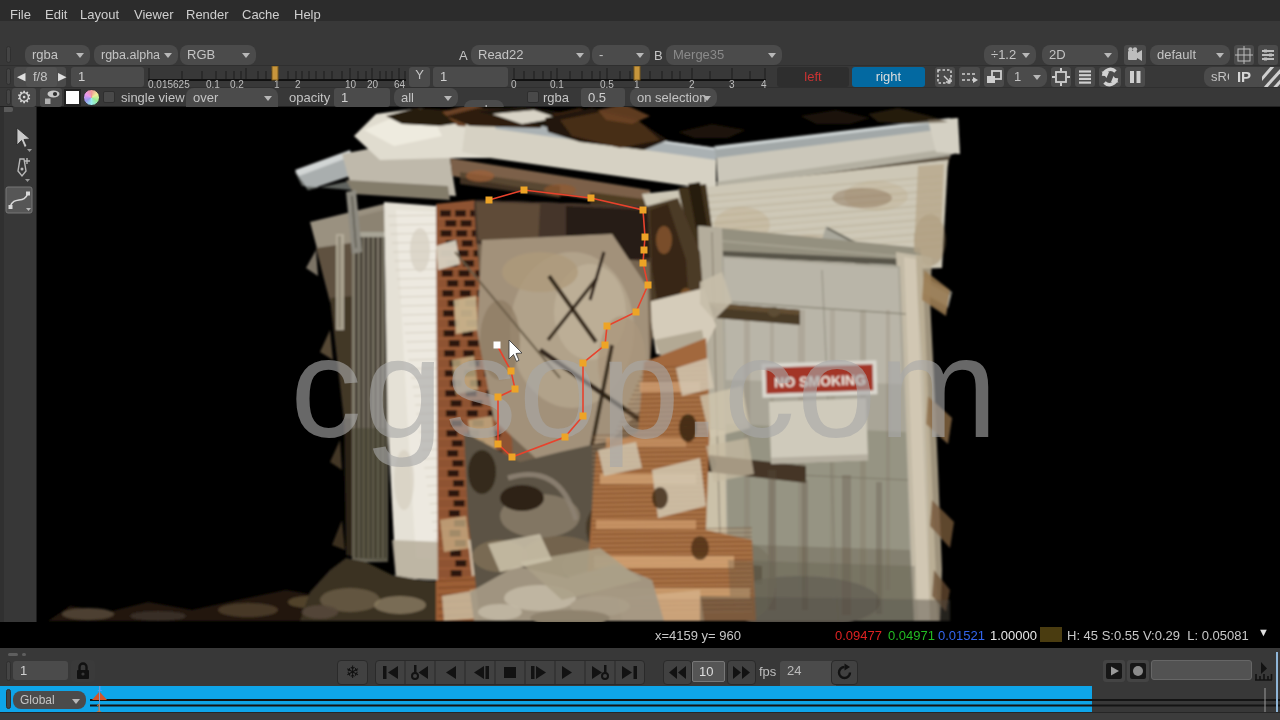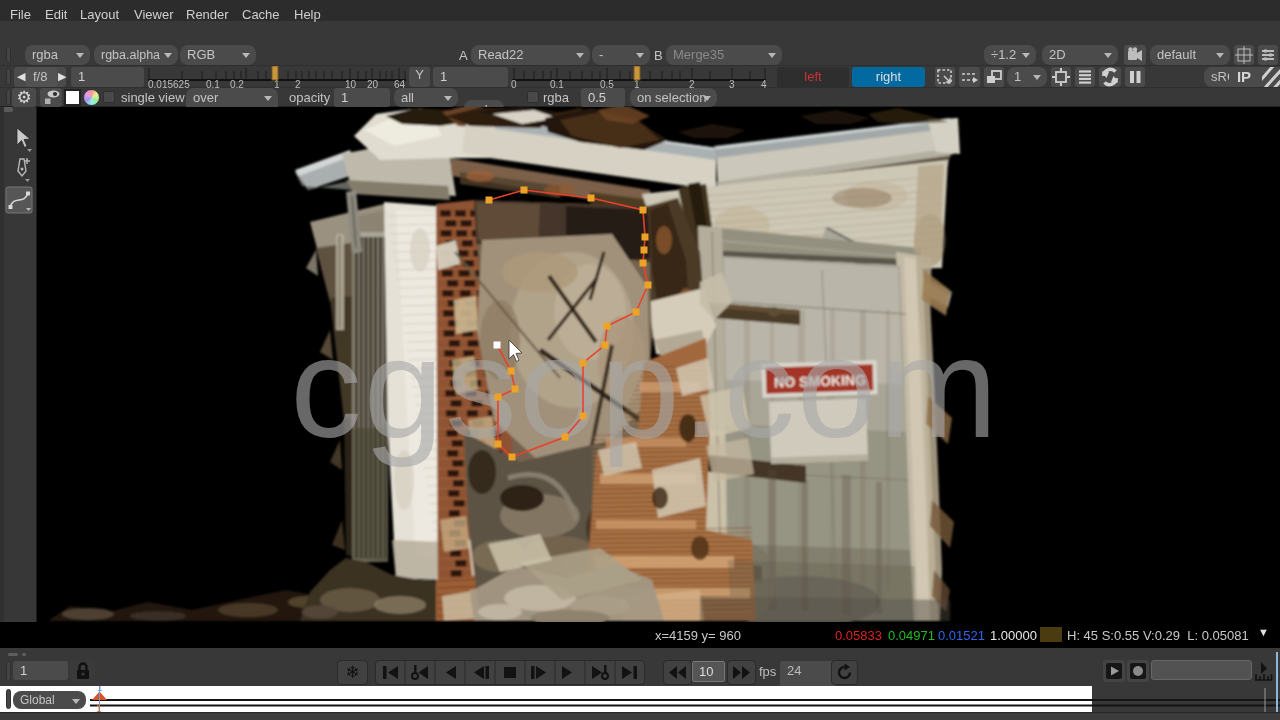--- a/index.html
+++ b/index.html
@@ -23,21 +23,21 @@
 .ib{position:absolute;height:20px;background:#4b4b4b;border-radius:3px;}
 .cb{position:absolute;width:12px;height:12px;background:#494949;border:1px solid #2e2e2e;border-radius:2px;}
 .grip{position:absolute;width:5px;background:#444;border-radius:3px;border:1px solid #2f2f2f;}
 
 #viewer{left:0;top:107px;width:1280px;height:515px;background:#000;}
 #ltools{left:0;top:107px;width:37px;height:515px;background:#373737;border-right:1px solid #1d1d1d;}
 
 #infobar{left:0;top:622px;width:1280px;height:26px;background:#000;color:#c8c8c8;font-size:13px;}
 #midstrip{left:0;top:648px;width:1280px;height:10px;background:#383838;}
 #transrow{left:0;top:658px;width:1280px;height:28px;background:#383838;}
-#timerow{left:0;top:686px;width:1092px;height:26px;background:#ffffff;}
+#timerow{left:0;top:686px;width:1092px;height:26px;background:#0ea5e9;}
 #botstrip{left:0;top:712px;width:1280px;height:8px;background:#3c3c3c;border-top:1px solid #262626;}
 .tbtn{position:absolute;top:2px;height:25px;background:#414141;border:1px solid #2a2a2a;border-radius:4px;}
 </style>
 </head>
 <body>
 <div id="stage">
   <div class="abs" id="menubar">
     <span style="left:10px">File</span>
       <span style="left:45px">Edit</span>
     <span style="left:80px">Layout</span>
@@ -812,21 +812,21 @@
 
       <rect x="6" y="80" width="26" height="26" rx="2" fill="#565656" stroke="#777"></rect>
       <path d="M10 100 C 14 88, 24 98, 28 86" fill="none" stroke="#d8d8d8" stroke-width="1.6"></path>
       <rect x="8.5" y="98" width="4" height="4" fill="#d8d8d8"></rect>
       <rect x="26" y="84.5" width="4" height="4" fill="#d8d8d8"></rect>
       <path d="M26 101 l5 0 l-2.5 3 Z" fill="#bbb"></path>
     </svg>
   </div>
   <div class="abs" id="infobar">
     <span class="abs" style="left:655px;top:6px">x=4159 y= 960</span>
-    <span class="abs" style="left:835px;top:6px;color:#d22">0.05833</span>
+    <span class="abs" style="left:835px;top:6px;color:#d22">0.09477</span>
     <span class="abs" style="left:888px;top:6px;color:#2b2">0.04971</span>
     <span class="abs" style="left:938px;top:6px;color:#36e">0.01521</span>
     <span class="abs" style="left:990px;top:6px;color:#e8e8e8">1.00000</span>
     <span class="abs" style="left:1040px;top:5px;width:22px;height:15px;background:#4a3c10"></span>
     <span class="abs" style="left:1067px;top:6px">H: 45 S:0.55 V:0.29&nbsp;&nbsp;L: 0.05081</span>
     <span class="abs" style="left:1258px;top:4px;color:#e0e0e0;font-size:11px">▼</span>
   </div>
   <div class="abs" id="midstrip">
     <svg width="40" height="10">
         <g fill="#5e5e5e">

